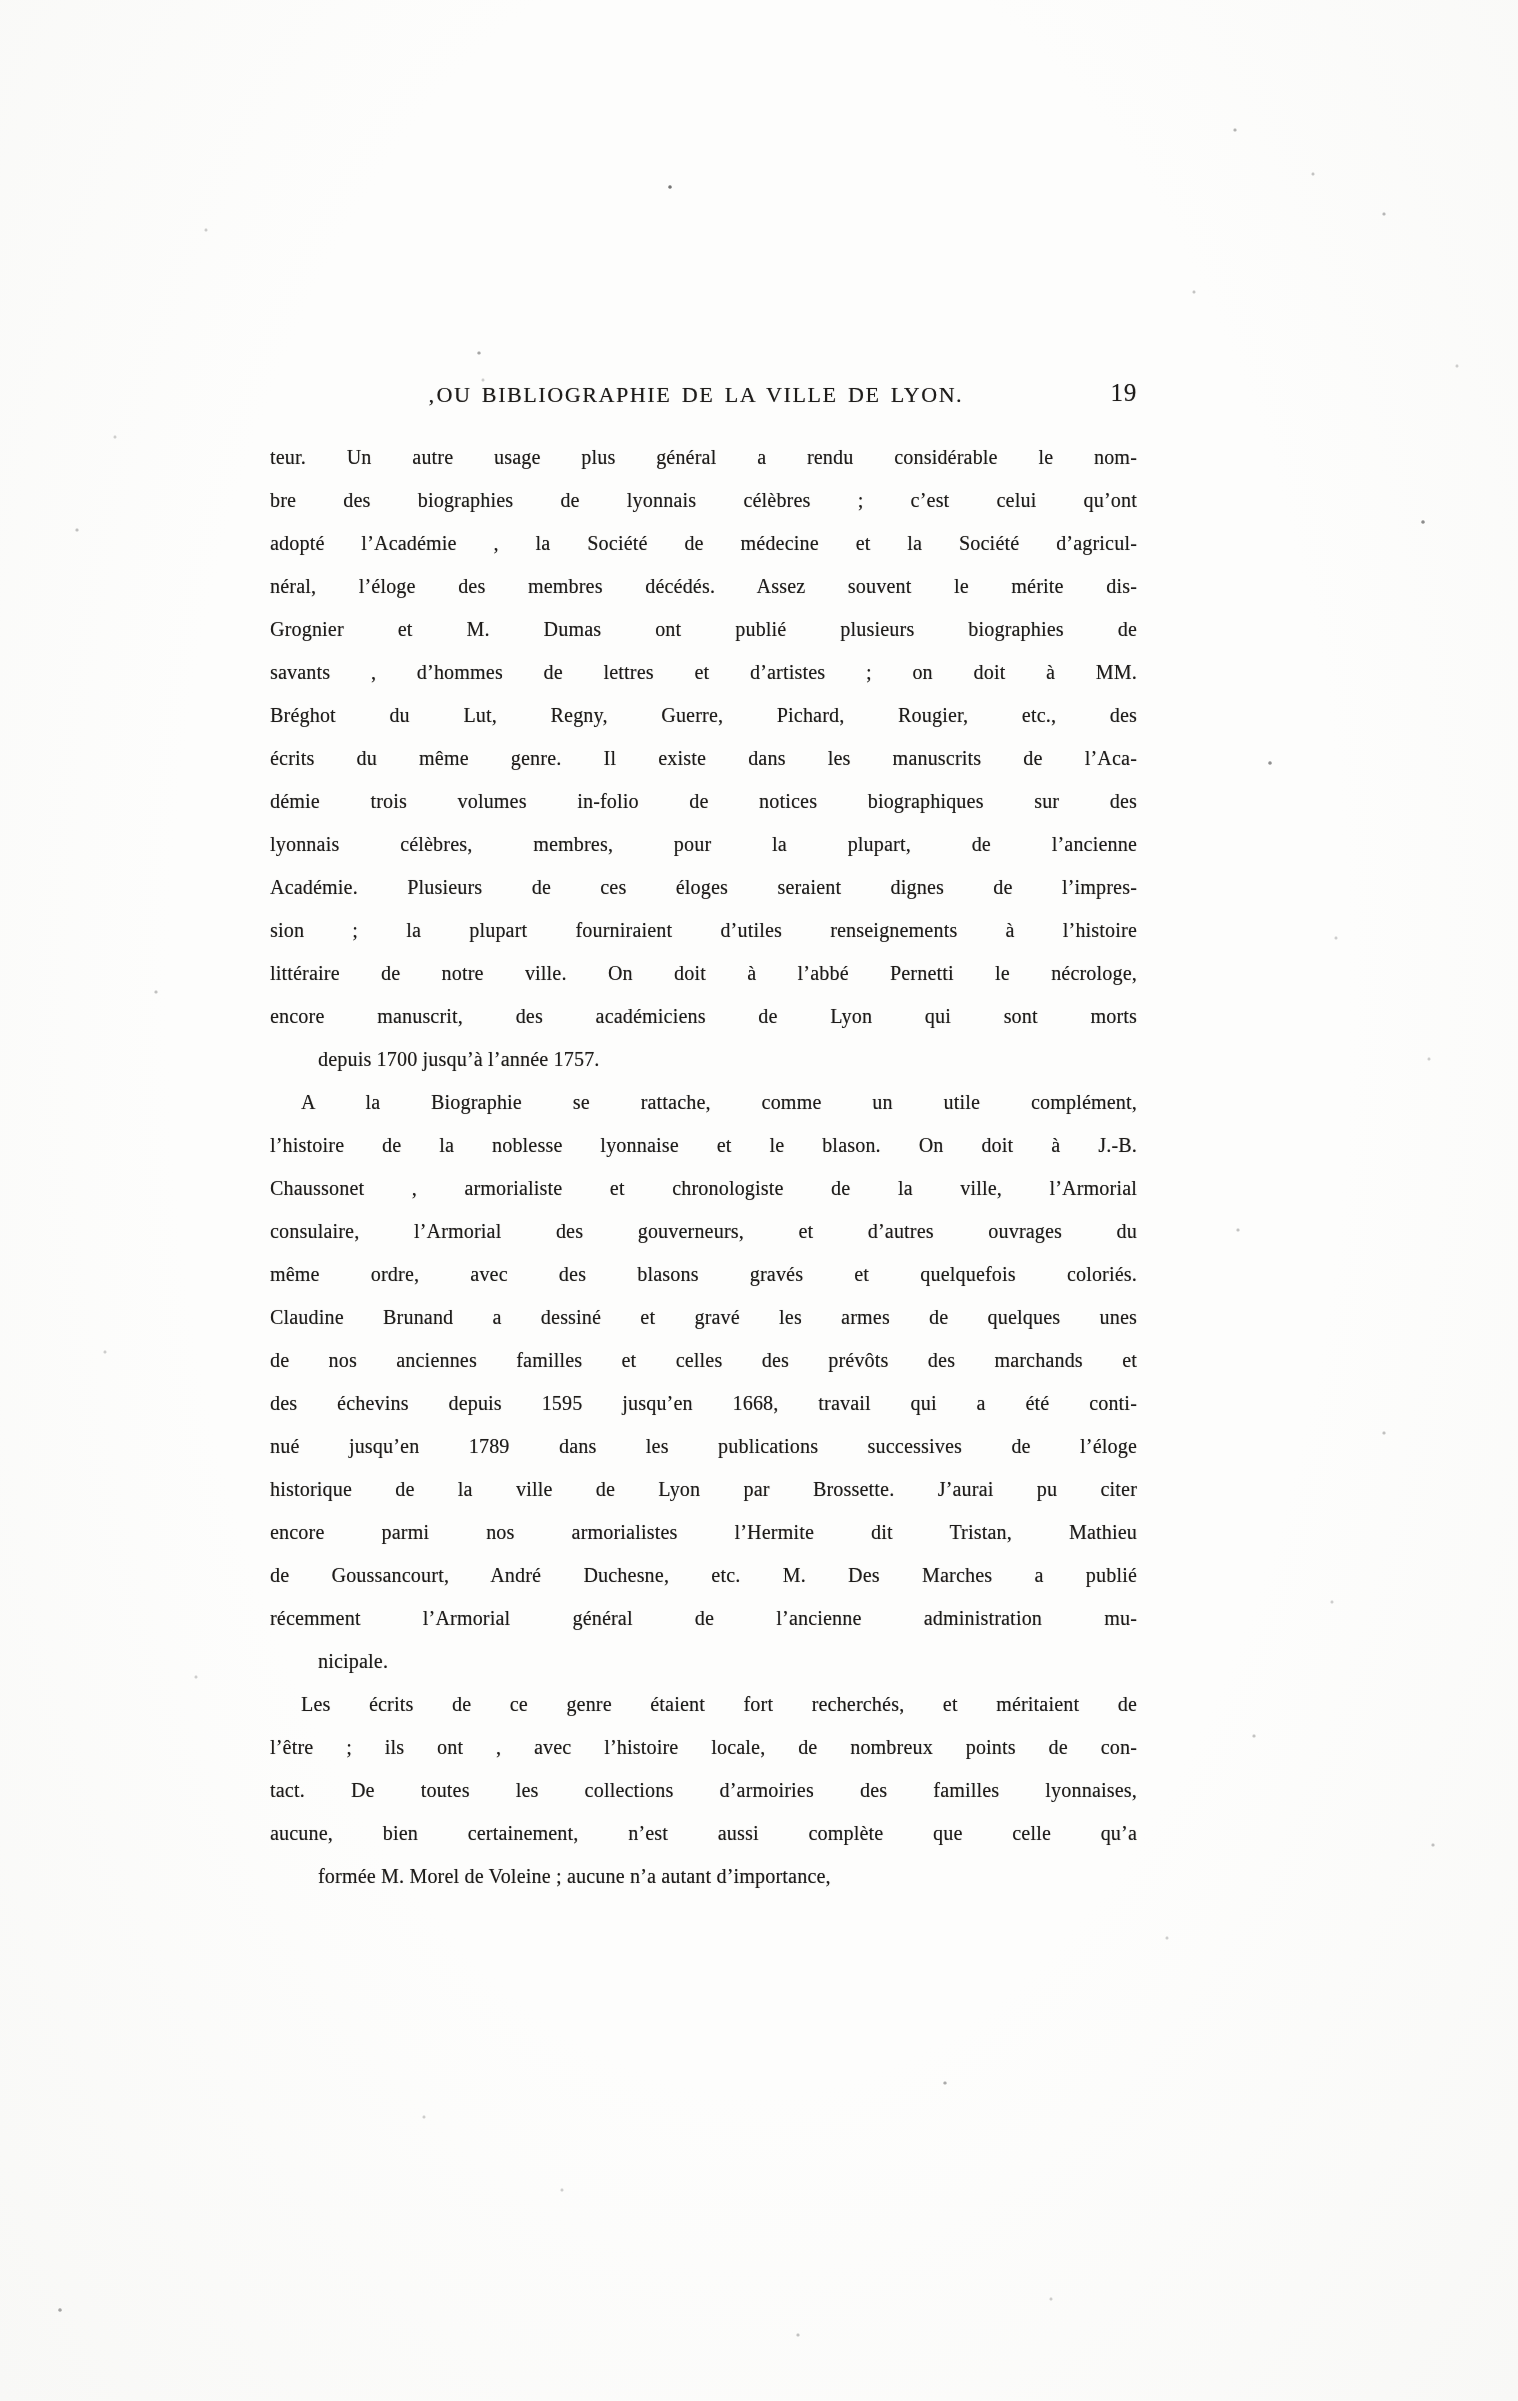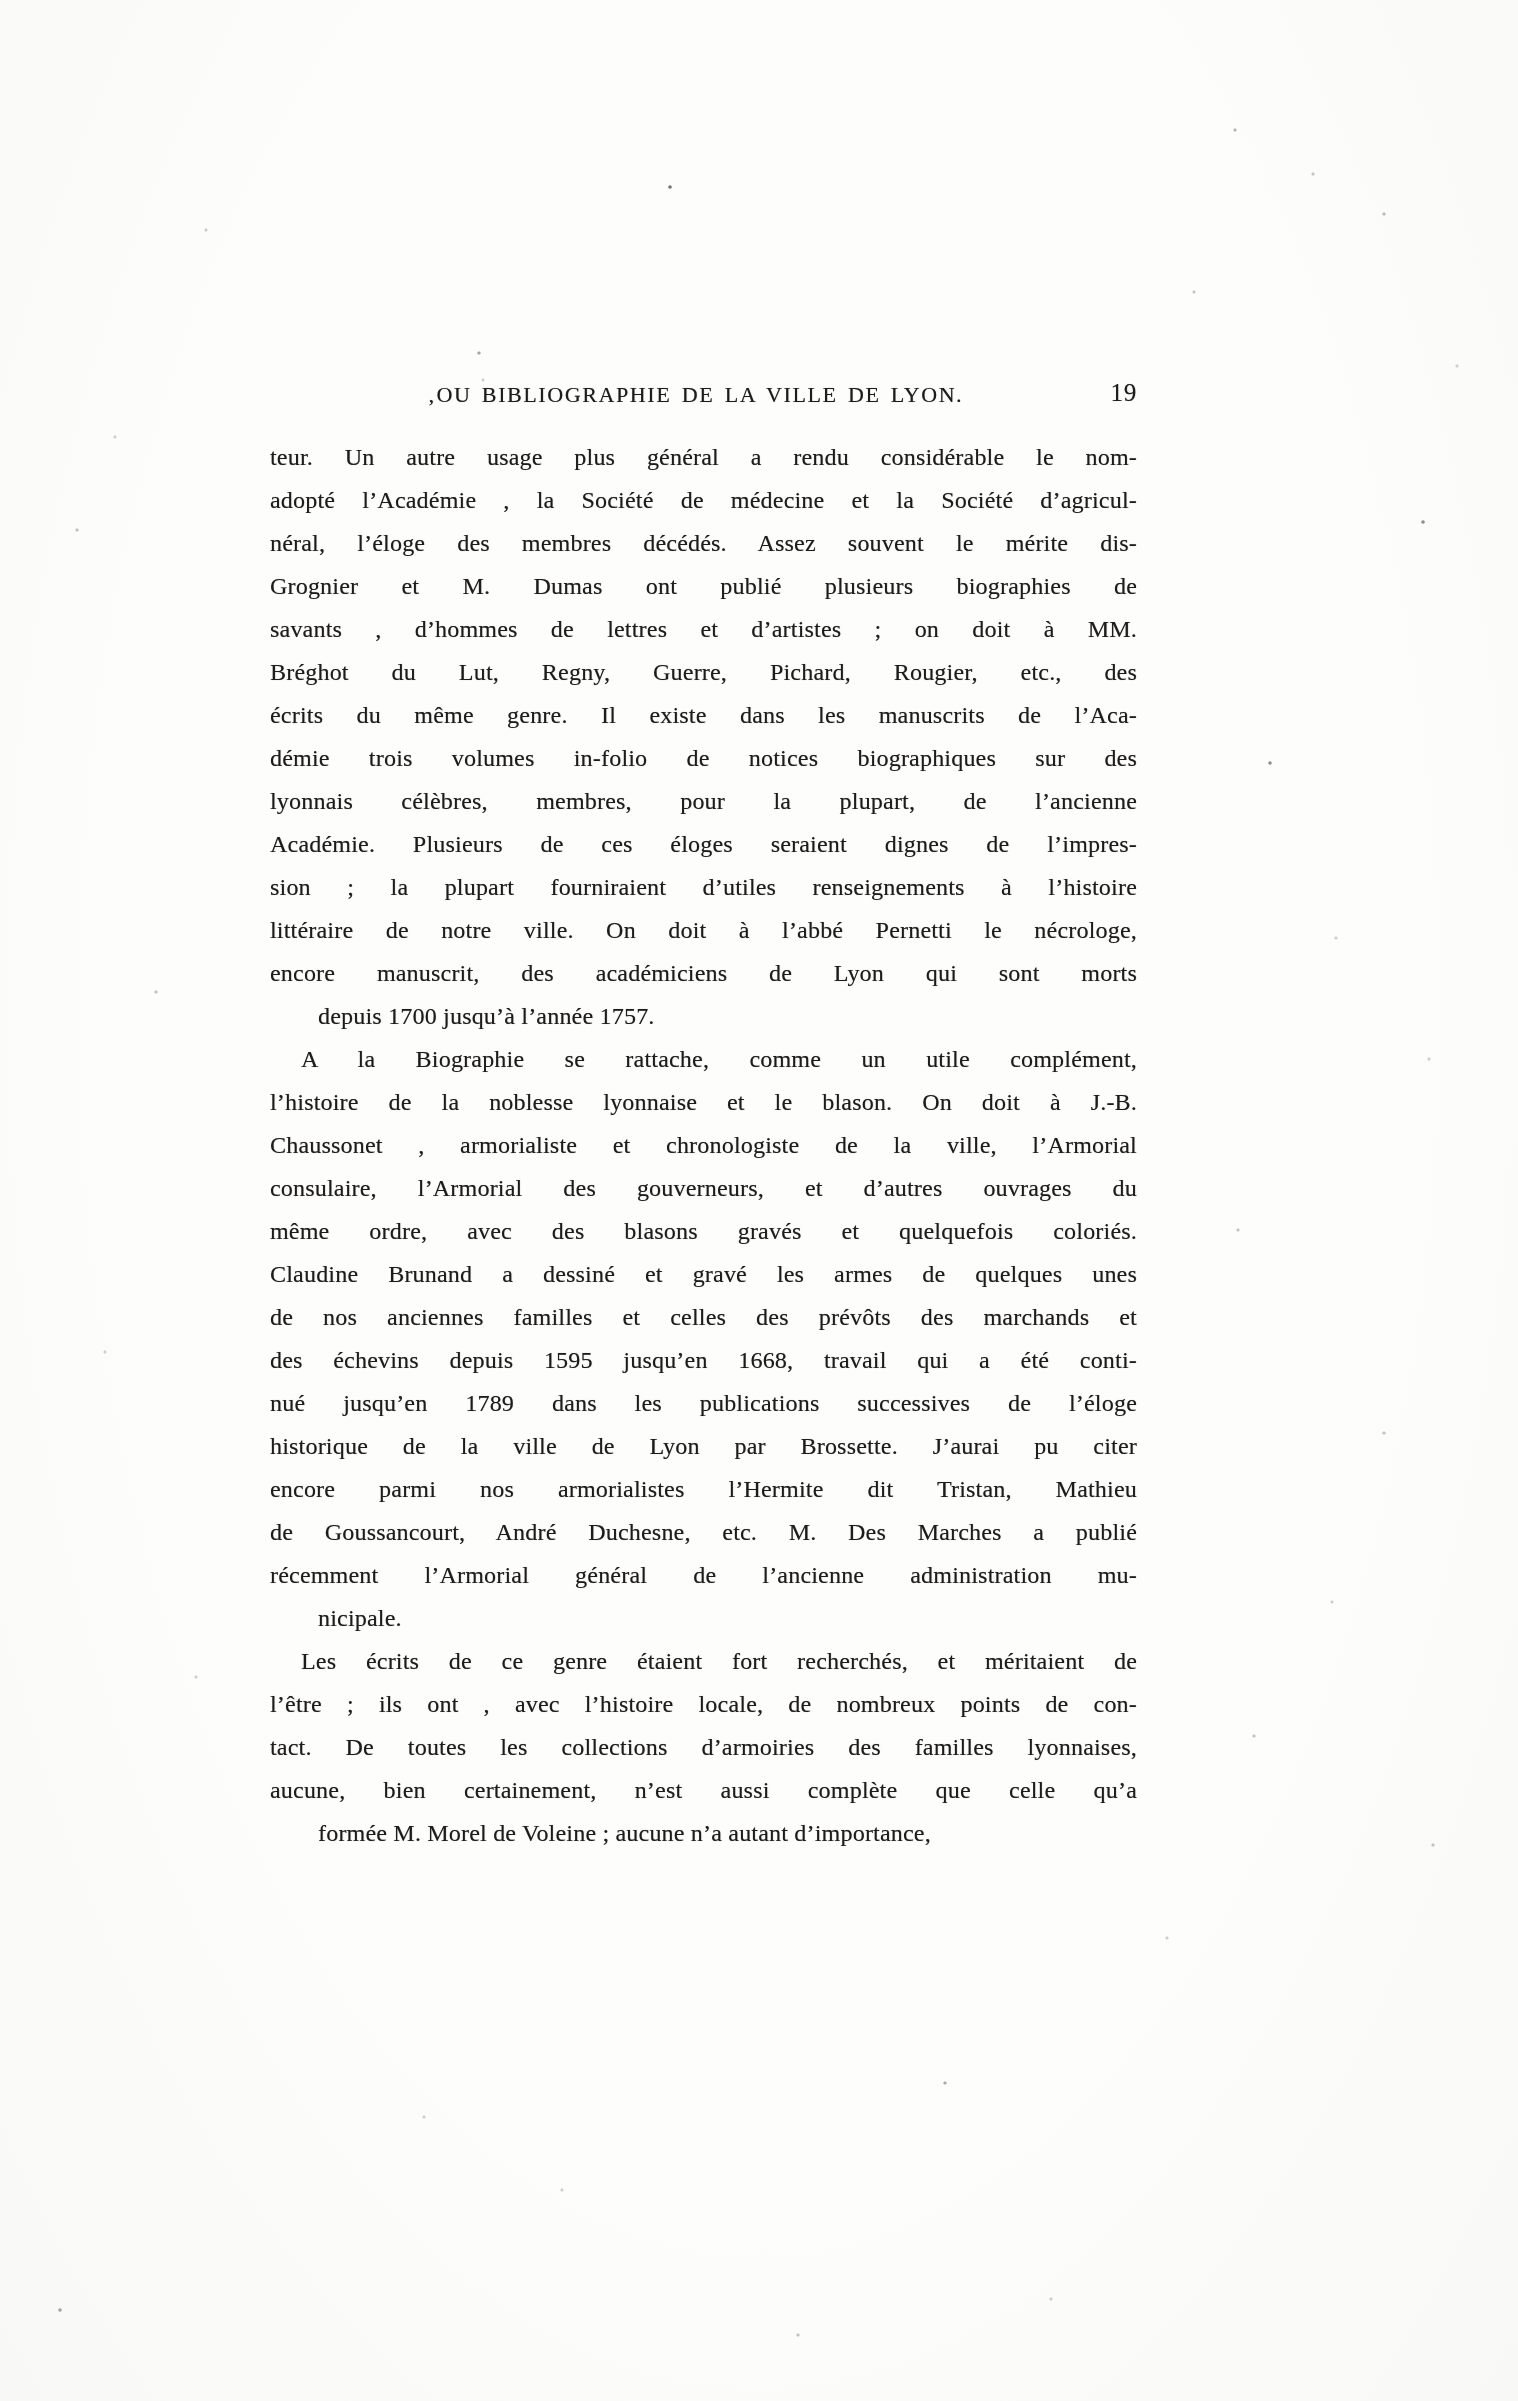--- a/index.html
+++ b/index.html
@@ -82,21 +82,21 @@
     top: -3.3px;
     font-size: 25px;
     letter-spacing: 0.8px;
     text-shadow: 0.2px 0.2px 0.7px rgba(30,28,26,.55);
   }
   .text-block {
     position: absolute;
     left: 270px;
     top: 436px;
     width: 867px;
-    font-size: 24px;
+    font-size: 20px;
     line-height: 43px;
   }
   .line {
     text-align: justify;
     text-align-last: justify;
     letter-spacing: 0.2px;
     text-shadow: 0.2px 0.2px 0.7px rgba(30,28,26,.5);
   }
   .line.para-end {
     text-align-last: left;
@@ -112,20 +112,21 @@
 <div class="scan-page">
   <div class="speckles"></div>
 
   <div class="running-head">
     <span class="running-title">‚OU BIBLIOGRAPHIE DE LA VILLE DE LYON.</span>
     <span class="page-number">19</span>
   </div>
 
   <div class="text-block">
       <div class="line">teur. Un autre usage plus général a rendu considérable le nom-</div>
+      <div class="line">bre des biographies de lyonnais célèbres ; c’est celui qu’ont</div>
       <div class="line">adopté l’Académie , la Société de médecine et la Société d’agricul-</div>
       <div class="line">néral, l’éloge des membres décédés. Assez souvent le mérite dis-</div>
       <div class="line">Grognier et M. Dumas ont publié plusieurs biographies de</div>
       <div class="line">savants , d’hommes de lettres et d’artistes ; on doit à MM.</div>
       <div class="line">Bréghot du Lut, Regny, Guerre, Pichard, Rougier, etc., des</div>
       <div class="line">écrits du même genre. Il existe dans les manuscrits de l’Aca-</div>
       <div class="line">démie trois volumes in-folio de notices biographiques sur des</div>
       <div class="line">lyonnais célèbres, membres, pour la plupart, de l’ancienne</div>
       <div class="line">Académie. Plusieurs de ces éloges seraient dignes de l’impres-</div>
       <div class="line">sion ; la plupart fourniraient d’utiles renseignements à l’histoire</div>

